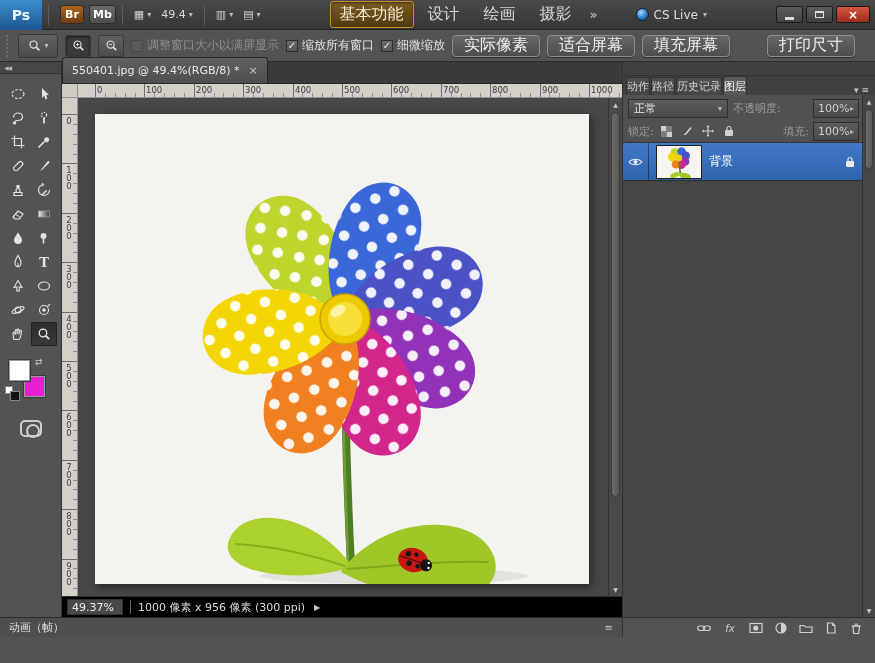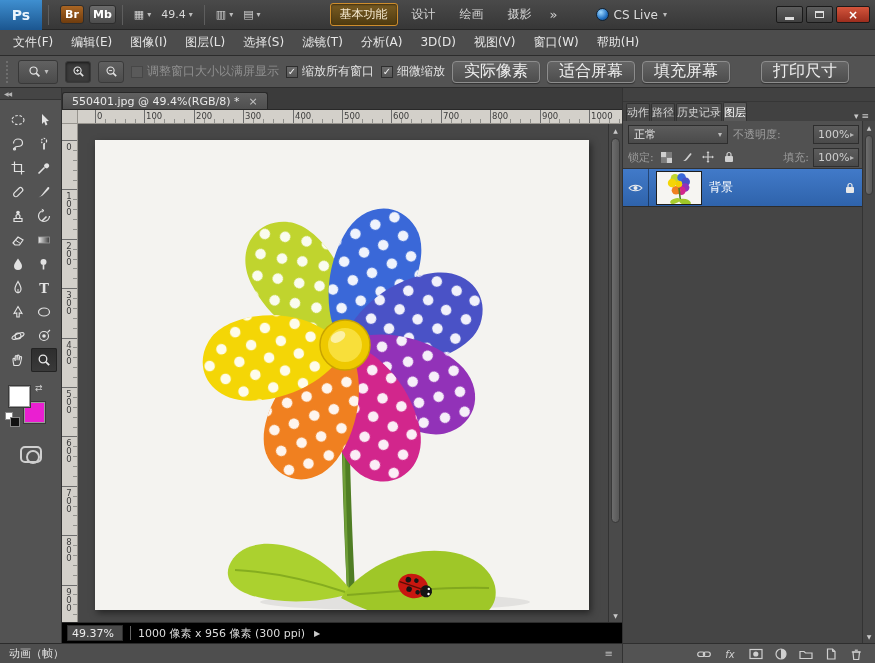--- a/index.html
+++ b/index.html
@@ -14,21 +14,21 @@
     display:flex;align-items:center;justify-content:center;font-weight:bold;font-size:14px}
   .tb-sep{width:1px;height:20px;background:#2a2a2a;border-right:1px solid #5e5e5e;margin:0 6px}
   .sq-btn{height:19px;min-width:24px;border-radius:3px;display:flex;align-items:center;justify-content:center;
     font-size:11px;font-weight:bold;color:#fff;padding:0 3px;margin-left:5px;border:1px solid #2d2d2d}
   .sq-br{background:linear-gradient(#a96523,#6f3c0e)}
   .sq-mb{background:linear-gradient(#6c6c6c,#4d4d4d)}
   .tb-tool{display:flex;align-items:center;gap:3px;color:#d8d8d8;font-size:11px;padding:0 5px;height:22px;cursor:default}
   .tb-tool .glyph{font-size:11px;color:#cfcfcf}
   .caret{font-size:8px;color:#bdbdbd}
   .ws-group{display:flex;align-items:center;gap:4px;margin-left:64px}
-  .ws{padding:2px 9px;color:#d6d6d6;font-size:12px;border-radius:3px;border:1px solid transparent}
+  .ws{padding:2px 9px;color:#d6d6d6;font-size:16px;border-radius:3px;border:1px solid transparent}
   .ws.active{background:linear-gradient(#7a5c22,#4e3a10);border:1px solid #cf8d2c;color:#f6ead0;
     box-shadow:inset 0 1px 2px rgba(0,0,0,.5)}
   .ws-more{color:#cfcfcf;font-size:13px;padding:0 4px}
   .cslive{display:flex;align-items:center;gap:5px;margin-left:34px}
   .cs-orb{width:13px;height:13px;border-radius:50%;
     background:radial-gradient(circle at 35% 30%,#9ed8ff,#2473c4 60%,#0c3b74);border:1px solid #123;display:inline-block}
   .winbtns{margin-left:auto;margin-right:5px;display:flex;gap:3px}
   .winbtn{width:27px;height:17px;border:1px solid #1a1a1a;border-radius:2px;
     background:linear-gradient(#5d5d5d,#414141);display:flex;align-items:center;justify-content:center}
   .winbtn.close{width:34px;background:linear-gradient(#d4553c,#9c2d1d);color:#fff;font-weight:bold;font-size:12px;line-height:1}
@@ -47,21 +47,21 @@
   .mode-btn{width:26px;height:22px;border:1px solid #3a3a3a;border-radius:3px;display:flex;align-items:center;justify-content:center;
     background:linear-gradient(#606060,#4c4c4c)}
   .mode-btn.pressed{background:#3b3b3b;box-shadow:inset 0 1px 3px rgba(0,0,0,.6)}
   .chk{display:flex;align-items:center;gap:4px;color:#e4e4e4;font-size:12px}
   .chk.disabled{color:#8f8f8f}
   .chk-box{width:12px;height:12px;border:1px solid #2e2e2e;background:linear-gradient(#6b6b6b,#565656);
     display:flex;align-items:center;justify-content:center;font-size:10px;color:#f0f0f0;line-height:1}
   .chk.disabled .chk-box{background:#5a5a5a;border-color:#474747}
   .opt-btn{height:22px;padding:0 11px;border:1px solid #8d8d8d;border-radius:4px;color:#efefef;font-size:16px;
     background:linear-gradient(#656565,#4d4d4d);display:flex;align-items:center;box-shadow:0 1px 1px rgba(0,0,0,.4)}
-  .opt-btn.last{margin-left:24px}
+  .opt-btn.last{margin-left:30px}
 
   
   .content{display:flex;height:575px}
   .leftcol{width:622px;display:flex;flex-direction:column}
   .mainrow{flex:1;display:flex;min-height:0}
 
   
   .toolbar{width:62px;background:#535353;border-right:1px solid #333;display:flex;flex-direction:column}
   .tb-head{height:12px;background:#454545;border-bottom:1px solid #333;color:#b5b5b5;font-size:6px;
     display:flex;align-items:center;padding-left:4px;letter-spacing:-1px}
@@ -76,21 +76,21 @@
     box-shadow:0 0 0 1px #3a3a3a;z-index:1}
   .sw-swap{position:absolute;left:26px;top:-3px;font-size:9px;color:#cfcfcf}
   .sw-mini{position:absolute;left:-4px;top:26px;width:8px;height:8px;background:#fff;border:1px solid #888;z-index:3}
   .sw-mini::after{content:"";position:absolute;left:4px;top:4px;width:8px;height:8px;background:#111;border:1px solid #888}
   .quickmask{width:22px;height:17px;border:2px solid #cfcfcf;border-radius:5px;margin:18px auto 0 auto;position:relative}
   .quickmask::after{content:"";position:absolute;left:4px;top:1.5px;width:10px;height:10px;border:2px solid #cfcfcf;border-radius:50%}
 
   
   .docarea{flex:1;display:flex;flex-direction:column;background:#454545;min-width:0}
   .doctabs{height:22px;background:#3b3b3b;border-bottom:1px solid #282828;display:flex;align-items:flex-end}
-  .doctab{height:17px;background:linear-gradient(#606060,#4f4f4f);border:1px solid #282828;border-bottom:none;
+  .doctab{height:26px;background:linear-gradient(#606060,#4f4f4f);border:1px solid #282828;border-bottom:none;
     border-radius:3px 3px 0 0;padding:0 9px;display:flex;align-items:center;gap:9px;font-size:11px;color:#e9e9e9}
   .doctab .x{color:#c4c4c4;font-size:11px}
   .rulerrow{height:14px;display:flex}
   .rulercorner{width:16px;background:#cfccc6;border-right:1px solid #97948e;border-bottom:1px solid #97948e}
   .hruler{flex:1;background:#d3d0ca;border-bottom:1px solid #97948e;position:relative;overflow:hidden}
   .hruler .ticks{position:absolute;left:17px;top:0;right:0;bottom:0;
     background-image:repeating-linear-gradient(to right,#6d6d6d 0 1px,transparent 1px 49.4px),
                      repeating-linear-gradient(to right,#90908c 0 1px,transparent 1px 9.88px);
     background-size:100% 100%,100% 4px;background-position:0 0,0 100%;background-repeat:repeat,repeat-x}
   .hlabel{position:absolute;top:1px;font-size:8.5px;color:#3c3c3c}
@@ -198,33 +198,20 @@
         </div>
       <div class="winbtn">
           <span class="ic-max"></span>
         </div>
       <div class="winbtn close">
           <span>×</span>
         </div>
     </div>
   </div>
 
-  <div class="menubar">
-    <span class="menu-item">文件(F)</span>
-    <span class="menu-item">编辑(E)</span>
-    <span class="menu-item">图像(I)</span>
-    <span class="menu-item">图层(L)</span>
-    <span class="menu-item">选择(S)</span>
-    <span class="menu-item">滤镜(T)</span>
-    <span class="menu-item">分析(A)</span>
-    <span class="menu-item">3D(D)</span>
-    <span class="menu-item">视图(V)</span>
-    <span class="menu-item">窗口(W)</span>
-    <span class="menu-item">帮助(H)</span>
-  </div>
 
   <div class="optionsbar">
     <span class="opt-grip"></span>
     <div class="tool-preview">
       <svg width="15" height="15" viewBox="0 0 16 16">
         <g fill="none" stroke="#e2e2e2" stroke-width="1.3">
           <circle cx="7" cy="7" r="3.8"></circle>
             <path d="M9.8,9.8 L13.2,13.2" stroke-width="1.8"></path>
         </g>
       </svg>

